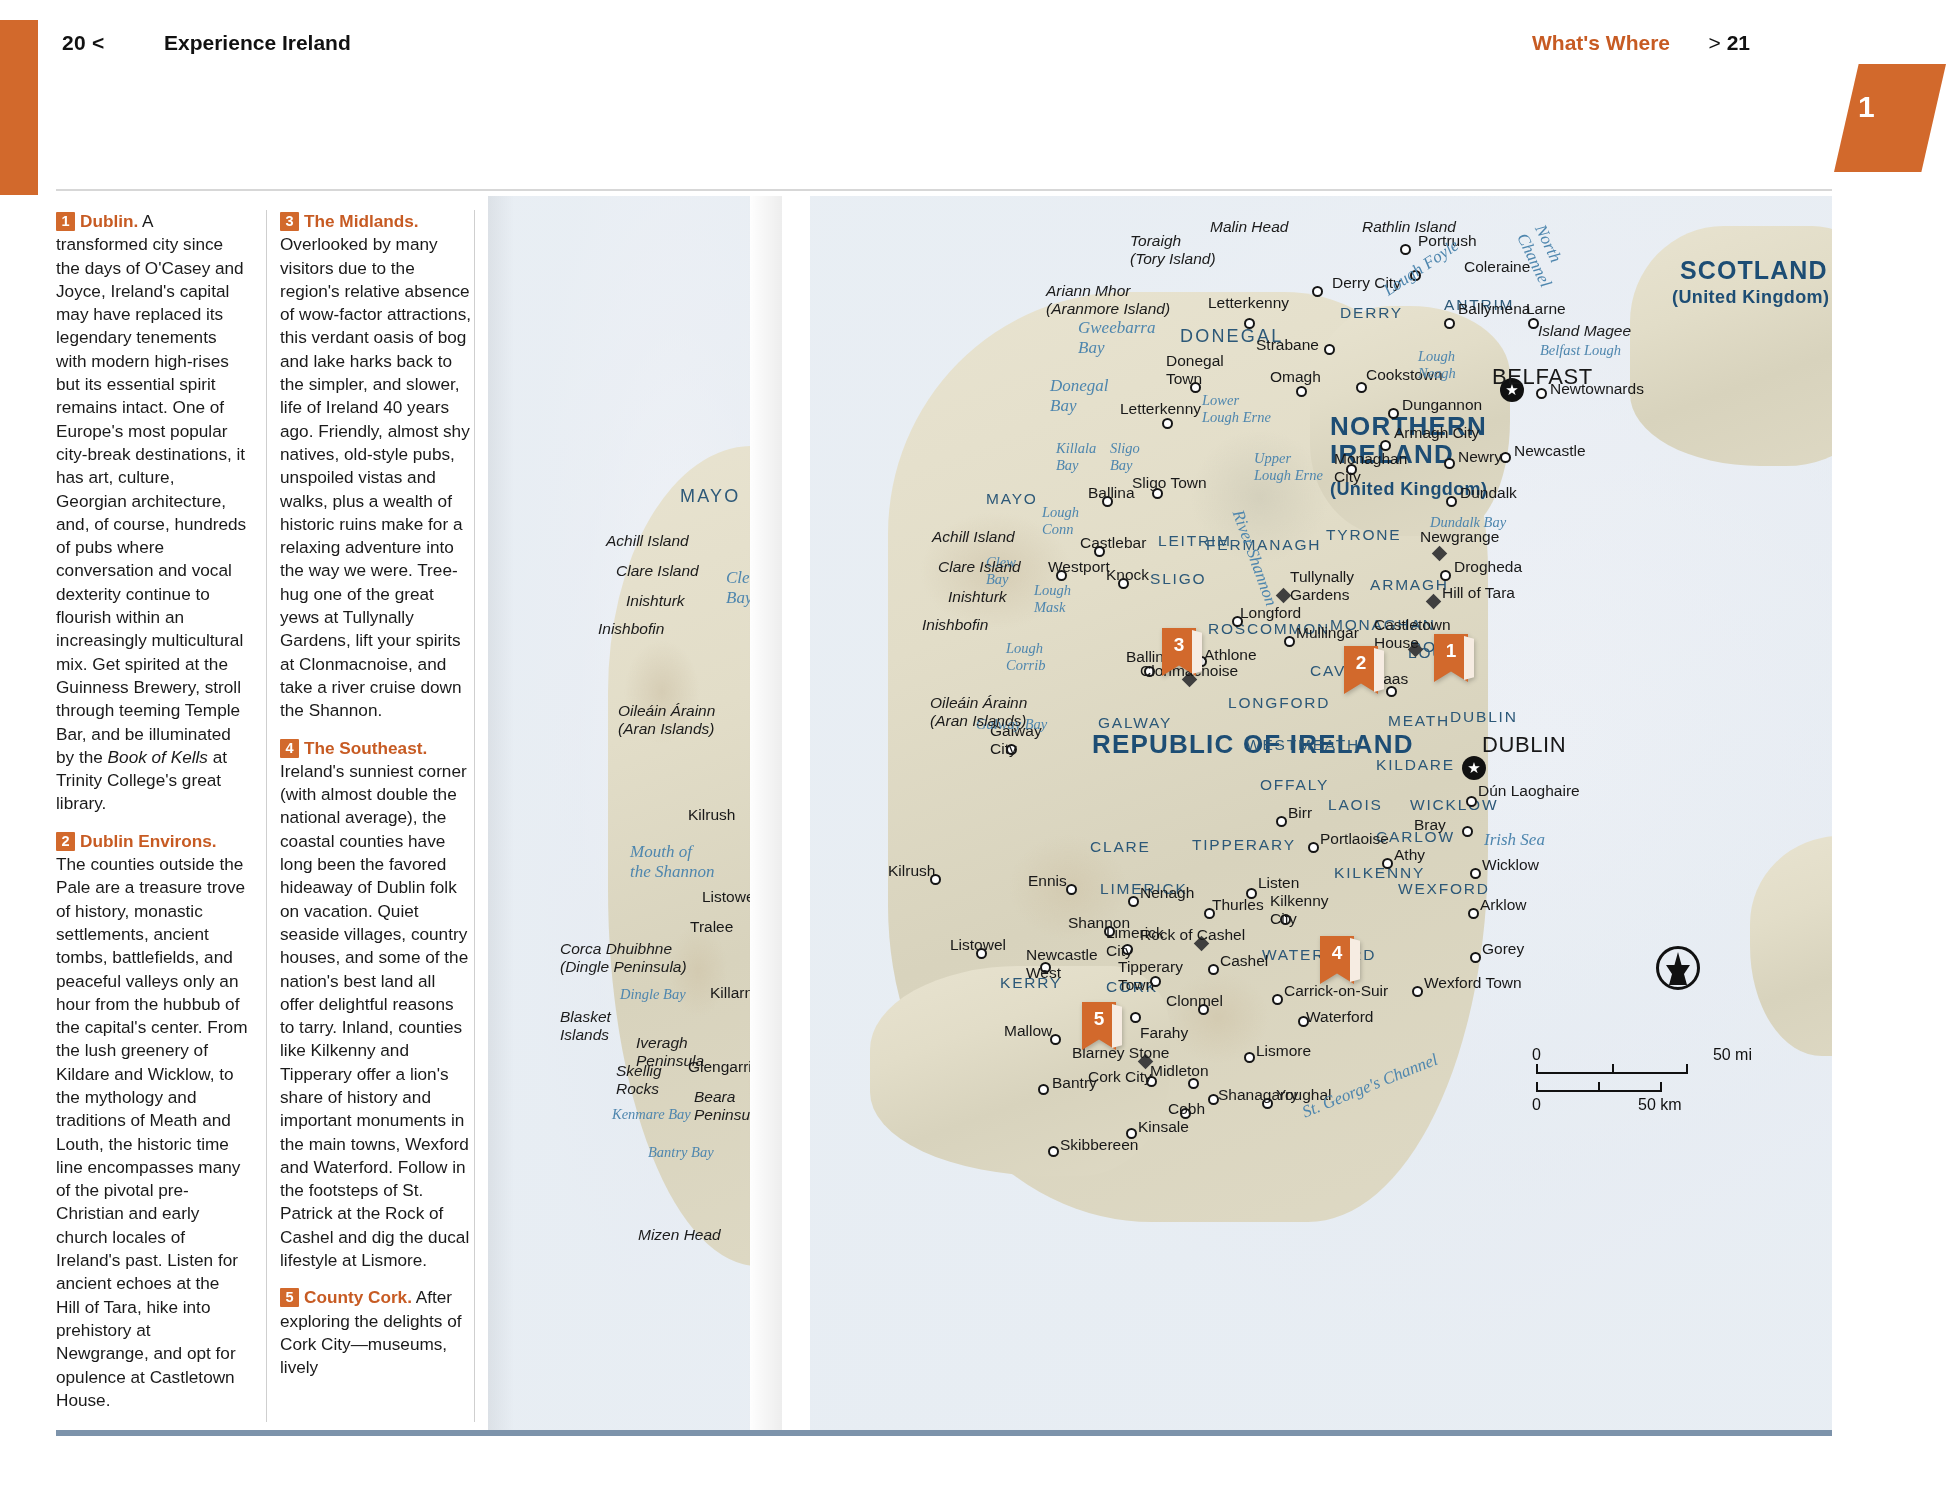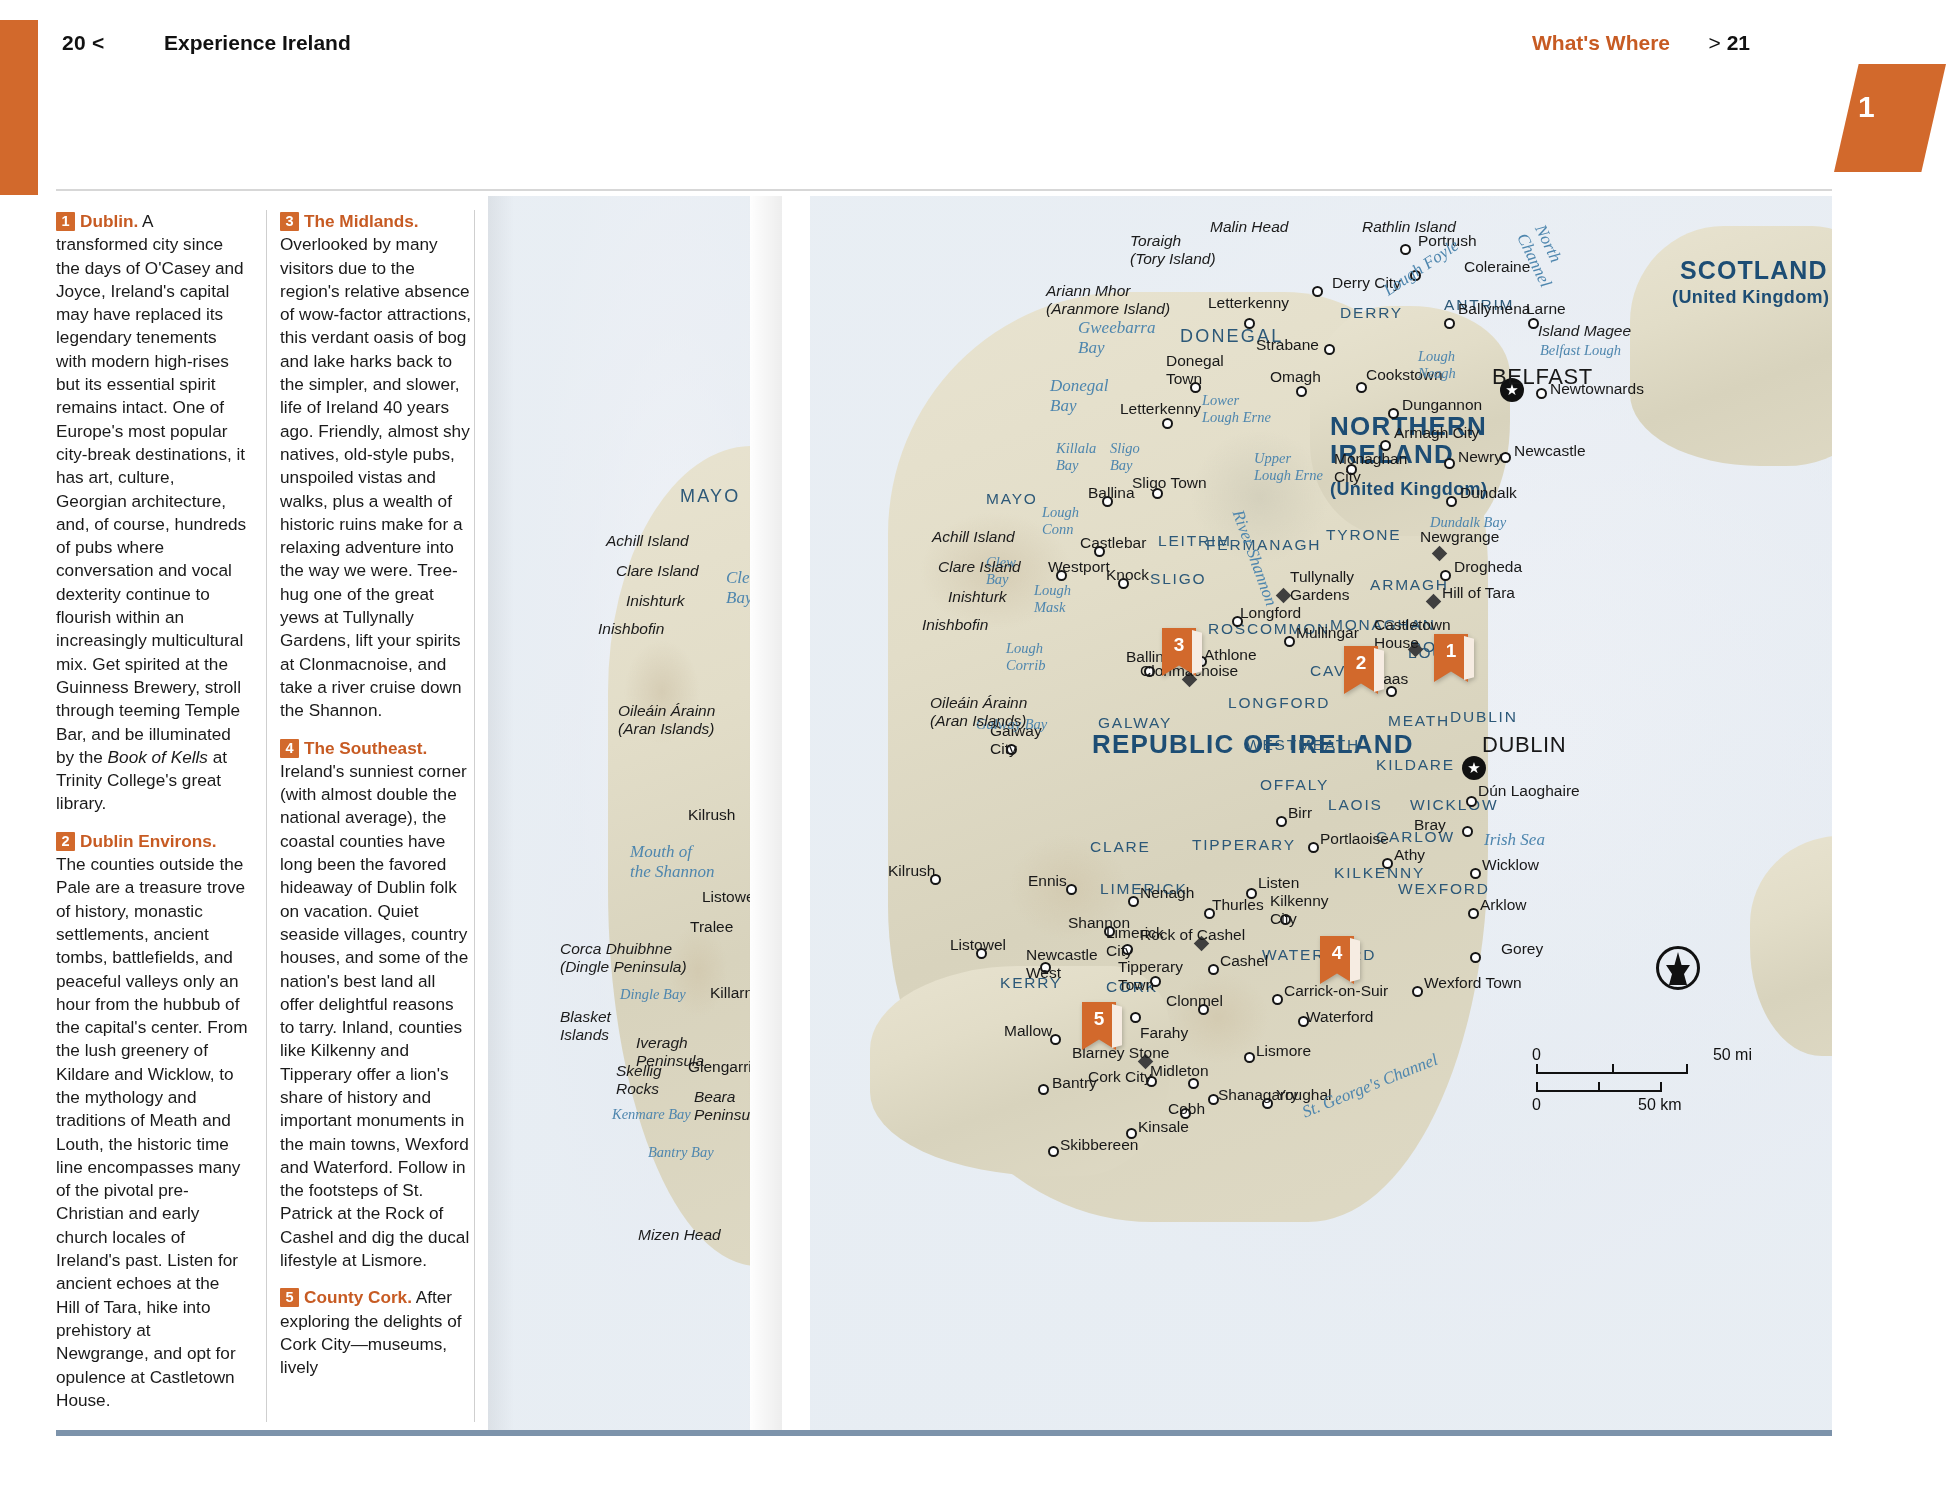--- a/index.html
+++ b/index.html
@@ -442,21 +442,21 @@
       <div class="mlabel town" style="left:672px; top:660px;">Wicklow</div>
       <div class="dot" style="left:466px; top:620px;"></div>
       <div class="mlabel town" style="left:478px; top:608px;">Birr</div>
       <div class="dot" style="left:498px; top:646px;"></div>
       <div class="mlabel town" style="left:510px; top:634px;">Portlaoise</div>
       <div class="dot" style="left:572px; top:662px;"></div>
       <div class="mlabel town" style="left:584px; top:650px;">Athy</div>
       <div class="dot" style="left:658px; top:712px;"></div>
       <div class="mlabel town" style="left:670px; top:700px;">Arklow</div>
       <div class="dot" style="left:660px; top:756px;"></div>
-      <div class="mlabel town" style="left:672px; top:744px;padding-left:19px;">Gorey</div>
+      <div class="mlabel town" style="left:672px; top:744px;">Gorey</div>
       <div class="dot" style="left:436px; top:692px;"></div>
       <div class="mlabel town" style="left:448px; top:678px;">Listen</div>
       <div class="dot" style="left:318px; top:700px;"></div>
       <div class="mlabel town" style="left:330px; top:688px;">Nenagh</div>
       <div class="dot" style="left:294px; top:730px;"></div>
       <div class="mlabel town" style="left:258px; top:718px;">Shannon</div>
       <div class="dot" style="left:256px; top:688px;"></div>
       <div class="mlabel town" style="left:218px; top:676px;">Ennis</div>
       <div class="dot" style="left:312px; top:748px;"></div>
       <div class="mlabel town" style="left:296px; top:728px;">Limerick<br>City</div>

